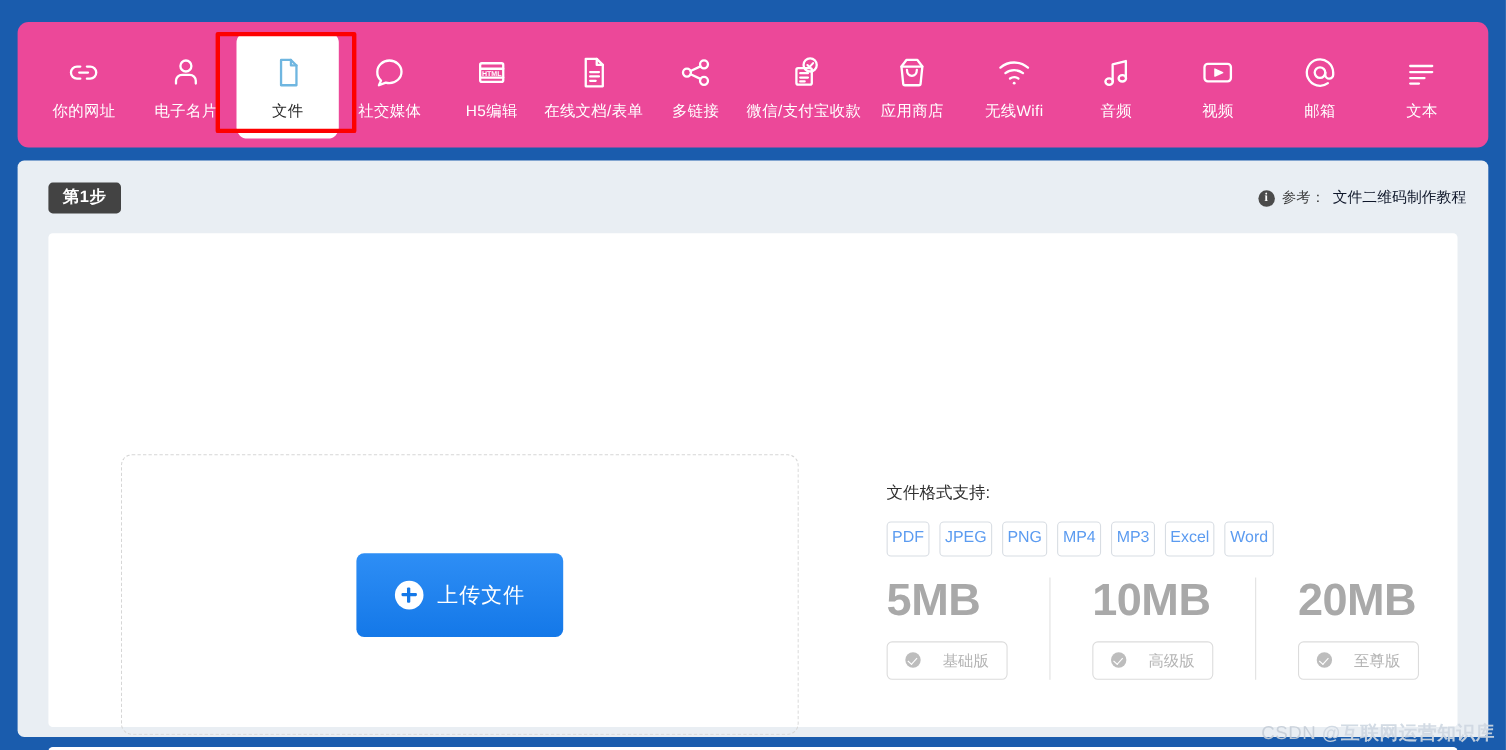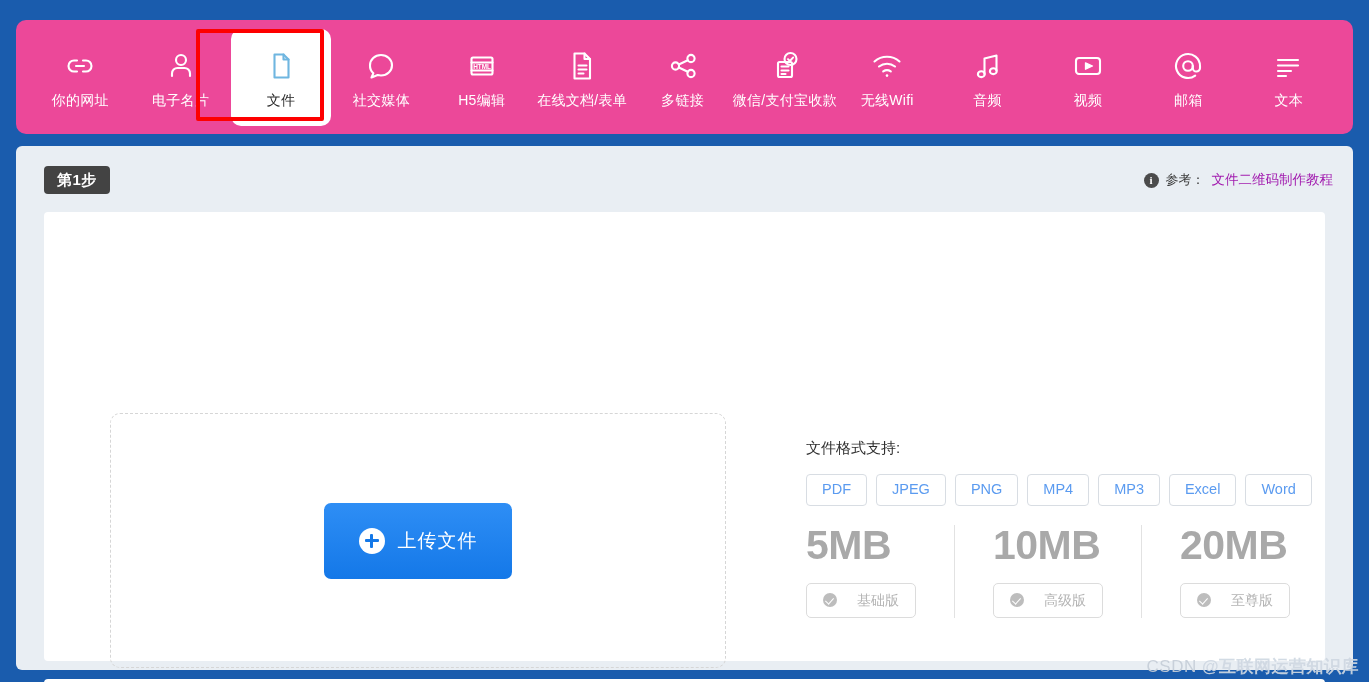--- a/index.html
+++ b/index.html
@@ -103,21 +103,21 @@
     color: #3d3d3d;
     white-space: nowrap;
   }
   .info-dot-dark {
     width: 15px; height: 15px; border-radius: 50%;
     background: #4b4b4b; color: #fff;
     font-size: 11px; font-weight: bold;
     display: flex; align-items: center; justify-content: center;
     font-family: "Liberation Serif", serif;
   }
-  #ref-link { color: #a21caf; cursor: pointer; font-size: 13.5px; }
+  #ref-link { color: #0f172a; cursor: pointer; font-size: 13.5px; }
   
   #card {
     position: absolute;
     left: 28px; top: 66px;
     width: 1281px; height: 449px;
     background: #ffffff;
     border-radius: 4px;
   }
   #dropzone {
     position: absolute;
@@ -168,21 +168,21 @@
   #format-chips {
     margin-top: 16px;
     display: flex;
     gap: 9px;
   }
   .chip {
     border: 1px solid #d8dde3;
     border-radius: 4px;
     color: #5b9bf0;
     font-size: 14.5px;
-    padding: 7px 15px 8px;
+    padding: 7px 4px 8px;
     background: #fff;
     line-height: 1;
     cursor: default;
   }
   #tiers {
     position: absolute;
     left: 762px; top: 313px;
     width: 490px;
     display: flex;
   }
@@ -331,20 +331,30 @@
     <div class="nav-item">
       <span class="nav-icon" style="color: rgb(255, 255, 255);">
         <svg width="34" height="34" viewBox="0 0 34 34" fill="none" stroke="currentColor" stroke-width="2.1" stroke-linecap="round" stroke-linejoin="round">
           <rect x="10" y="13" width="14" height="15" rx="1.5"></rect>
           <path d="M13.5 17.5h7M13.5 21.5h7M13.5 25h4"></path>
           <circle cx="22.5" cy="10" r="6"></circle>
           <path d="M20 10.1l1.9 1.9 3.3-3.6" stroke-width="1.9"></path>
         </svg>
       </span>
       <span class="nav-label">微信/支付宝收款</span>
+    </div>
+    <div class="nav-item">
+      <span class="nav-icon" style="color: rgb(255, 255, 255);">
+        <svg width="34" height="34" viewBox="0 0 34 34" fill="none" stroke="currentColor" stroke-width="2.1" stroke-linecap="round" stroke-linejoin="round">
+          <path d="M7.5 11.5h19l-1.6 15.5a1.6 1.6 0 0 1-1.6 1.5H10.7a1.6 1.6 0 0 1-1.6-1.5z"></path>
+          <path d="M12.5 14.5c0 3.2 2 5.5 4.5 5.5s4.5-2.3 4.5-5.5"></path>
+          <path d="M7.5 11.5 12 5.5h10l4.5 6"></path>
+        </svg>
+      </span>
+      <span class="nav-label">应用商店</span>
     </div>
     <div class="nav-item">
       <span class="nav-icon" style="color: rgb(255, 255, 255);">
         <svg width="34" height="34" viewBox="0 0 34 34" fill="none" stroke="currentColor" stroke-width="2.1" stroke-linecap="round" stroke-linejoin="round">
           <path d="M4.5 12.5a19 19 0 0 1 25 0"></path>
           <path d="M9 17.5a13 13 0 0 1 16 0"></path>
           <path d="M13.2 22.4a7 7 0 0 1 7.6 0"></path>
           <circle cx="17" cy="26.6" r="1.3" fill="currentColor" stroke="none"></circle>
         </svg>
       </span>

